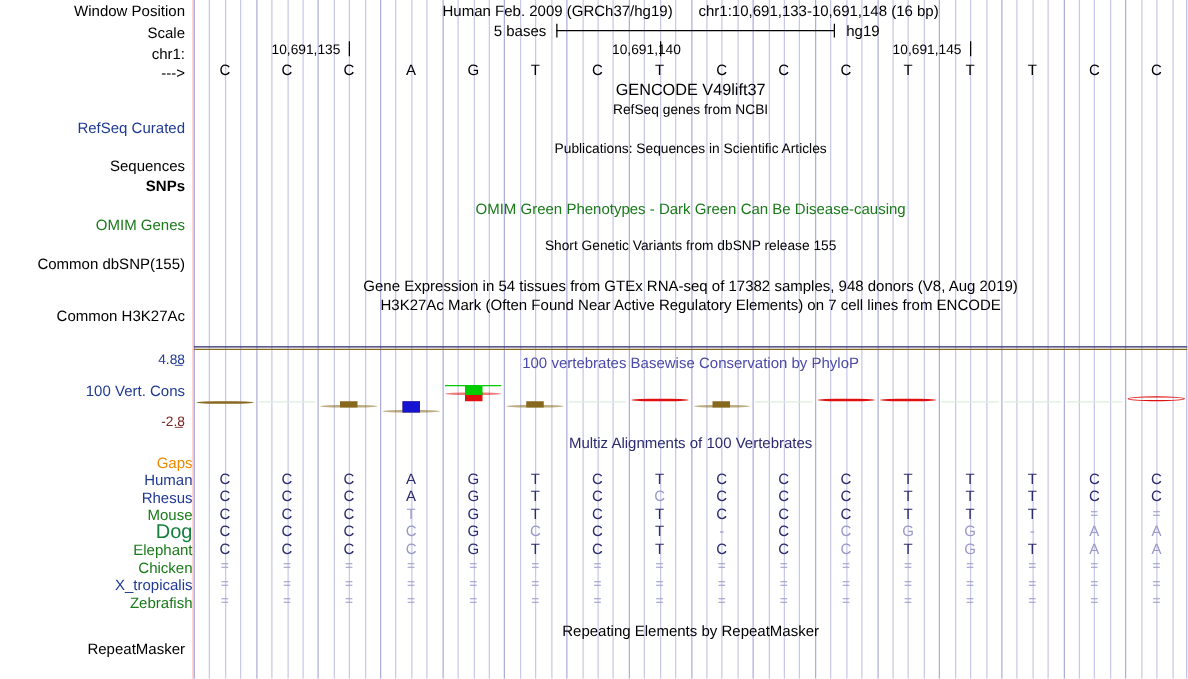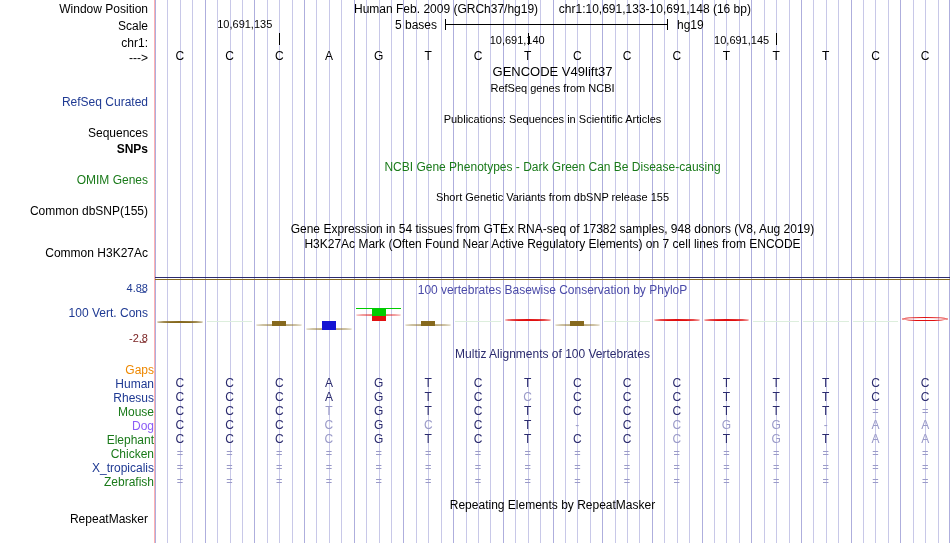--- a/index.html
+++ b/index.html
@@ -153,21 +153,21 @@
       <span>chr1:10,691,133-10,691,148 (16 bp)</span>
     </div>
 
     <div style="position:absolute;left:222px;top:18px;font-size:12px;text-align:right;width:60px;">5 bases</div>
     <div class="scalecap" style="left:290px;top:19px;"></div>
     <div class="scalebar" style="left:290px;top:24px;width:223px;"></div>
     <div class="scalecap" style="left:512px;top:19px;"></div>
     <div style="position:absolute;left:522px;top:18px;font-size:12px;">hg19</div>
 
     <div id="rulerlayer">
-        <div class="ticklbl" style="left:62.21875px;top:19px;">10,691,135</div>
+        <div class="ticklbl" style="left:62.21875px;top:35px;">10,691,135</div>
         <div class="tickmark" style="left:124px;top:33px;height:12px;"></div>
         <div class="ticklbl" style="left:310.65625px;top:35px;margin-left:24px;">10,691,140</div>
         <div class="tickmark" style="left:373px;top:33px;height:12px;"></div>
         <div class="ticklbl" style="left:559.09375px;top:35px;">10,691,145</div>
         <div class="tickmark" style="left:621px;top:33px;height:12px;"></div>
         <div class="baseletter" style="left:0px;top:50px;width:49.6875px;">C</div>
         <div class="baseletter" style="left:49.6875px;top:50px;width:49.6875px;">C</div>
         <div class="baseletter" style="left:99.375px;top:50px;width:49.6875px;">C</div>
         <div class="baseletter" style="left:149.0625px;top:50px;width:49.6875px;">A</div>
         <div class="baseletter" style="left:198.75px;top:50px;width:49.6875px;">G</div>
@@ -180,21 +180,21 @@
         <div class="baseletter" style="left:546.5625px;top:50px;width:49.6875px;">T</div>
         <div class="baseletter" style="left:596.25px;top:50px;width:49.6875px;">T</div>
         <div class="baseletter" style="left:645.9375px;top:50px;width:49.6875px;">T</div>
         <div class="baseletter" style="left:695.625px;top:50px;width:49.6875px;">C</div>
         <div class="baseletter" style="left:745.3125px;top:50px;width:49.6875px;">C</div>
       </div>
 
     <div class="ctext" style="top:64px;font-size:13px;color:#000;">GENCODE V49lift37</div>
     <div class="ctext" style="top:113px;font-size:11px;color:#000;">Publications: Sequences in Scientific Articles</div>
     <div class="ctext" style="top:82px;font-size:11px;color:#000;">RefSeq genes from NCBI</div>
-    <div class="ctext" style="top:160px;font-size:12px;color:#1a7a1a;">NCBI Gene Phenotypes - Dark Green Can Be Disease-causing</div>
+    <div class="ctext" style="top:160px;font-size:12px;color:#1a7a1a;">OMIM Green Phenotypes - Dark Green Can Be Disease-causing</div>
     <div class="ctext" style="top:191px;font-size:11px;color:#000;">Short Genetic Variants from dbSNP release 155</div>
     <div class="ctext" style="top:222px;font-size:12px;color:#000;">Gene Expression in 54 tissues from GTEx RNA-seq of 17382 samples, 948 donors (V8, Aug 2019)</div>
     <div class="ctext" style="top:237px;font-size:12px;color:#000;">H3K27Ac Mark (Often Found Near Active Regulatory Elements) on 7 cell lines from ENCODE</div>
 
     <div class="constop" style="top:277px;"></div>
     <div class="consrule" style="top:279px;"></div>
     <div class="ctext" style="top:283px;font-size:12px;color:#4a4aa8;">100 vertebrates Basewise Conservation by PhyloP</div>
     <div id="conslayer">
         <div class="ins" style="left:2px;top:321px;width:45.6875px;height:2px;border:1px solid #86691e;border-radius:50%;box-sizing:border-box;"></div>
         <div class="ins" style="left:51.6875px;top:321px;width:45.6875px;height:1px;background:#ddeedd;"></div>
@@ -356,20 +356,20 @@
       </div>
 
     <div class="ctext" style="top:498px;font-size:12px;color:#000;">Repeating Elements by RepeatMasker</div>
   </div>
 
   <div id="specieslayer">
       <div style="position:absolute;right:796px;top:364px;font-size:12px;line-height:12px;white-space:nowrap;color:#ee8800;">Gaps</div>
       <div style="position:absolute;right:796px;top:378px;font-size:12px;line-height:12px;white-space:nowrap;color:#1f3a93;">Human</div>
       <div style="position:absolute;right:796px;top:392px;font-size:12px;line-height:12px;white-space:nowrap;color:#1f3a93;">Rhesus</div>
       <div style="position:absolute;right:796px;top:406px;font-size:12px;line-height:12px;white-space:nowrap;color:#1a7a1a;">Mouse</div>
-      <div style="position:absolute;right:796px;top:420px;font-size:12px;line-height:12px;white-space:nowrap;color:#8b5cf6;">Dog</div>
+      <div style="position:absolute;right:796px;top:420px;font-size:16px;line-height:12px;white-space:nowrap;color:#15803d;">Dog</div>
       <div style="position:absolute;right:796px;top:434px;font-size:12px;line-height:12px;white-space:nowrap;color:#1a7a1a;">Elephant</div>
       <div style="position:absolute;right:796px;top:448px;font-size:12px;line-height:12px;white-space:nowrap;color:#1a7a1a;">Chicken</div>
       <div style="position:absolute;right:796px;top:462px;font-size:12px;line-height:12px;white-space:nowrap;color:#1f3a93;">X_tropicalis</div>
       <div style="position:absolute;right:796px;top:476px;font-size:12px;line-height:12px;white-space:nowrap;color:#1a7a1a;">Zebrafish</div>
     </div>
 
 </div>
 
 </body></html>

